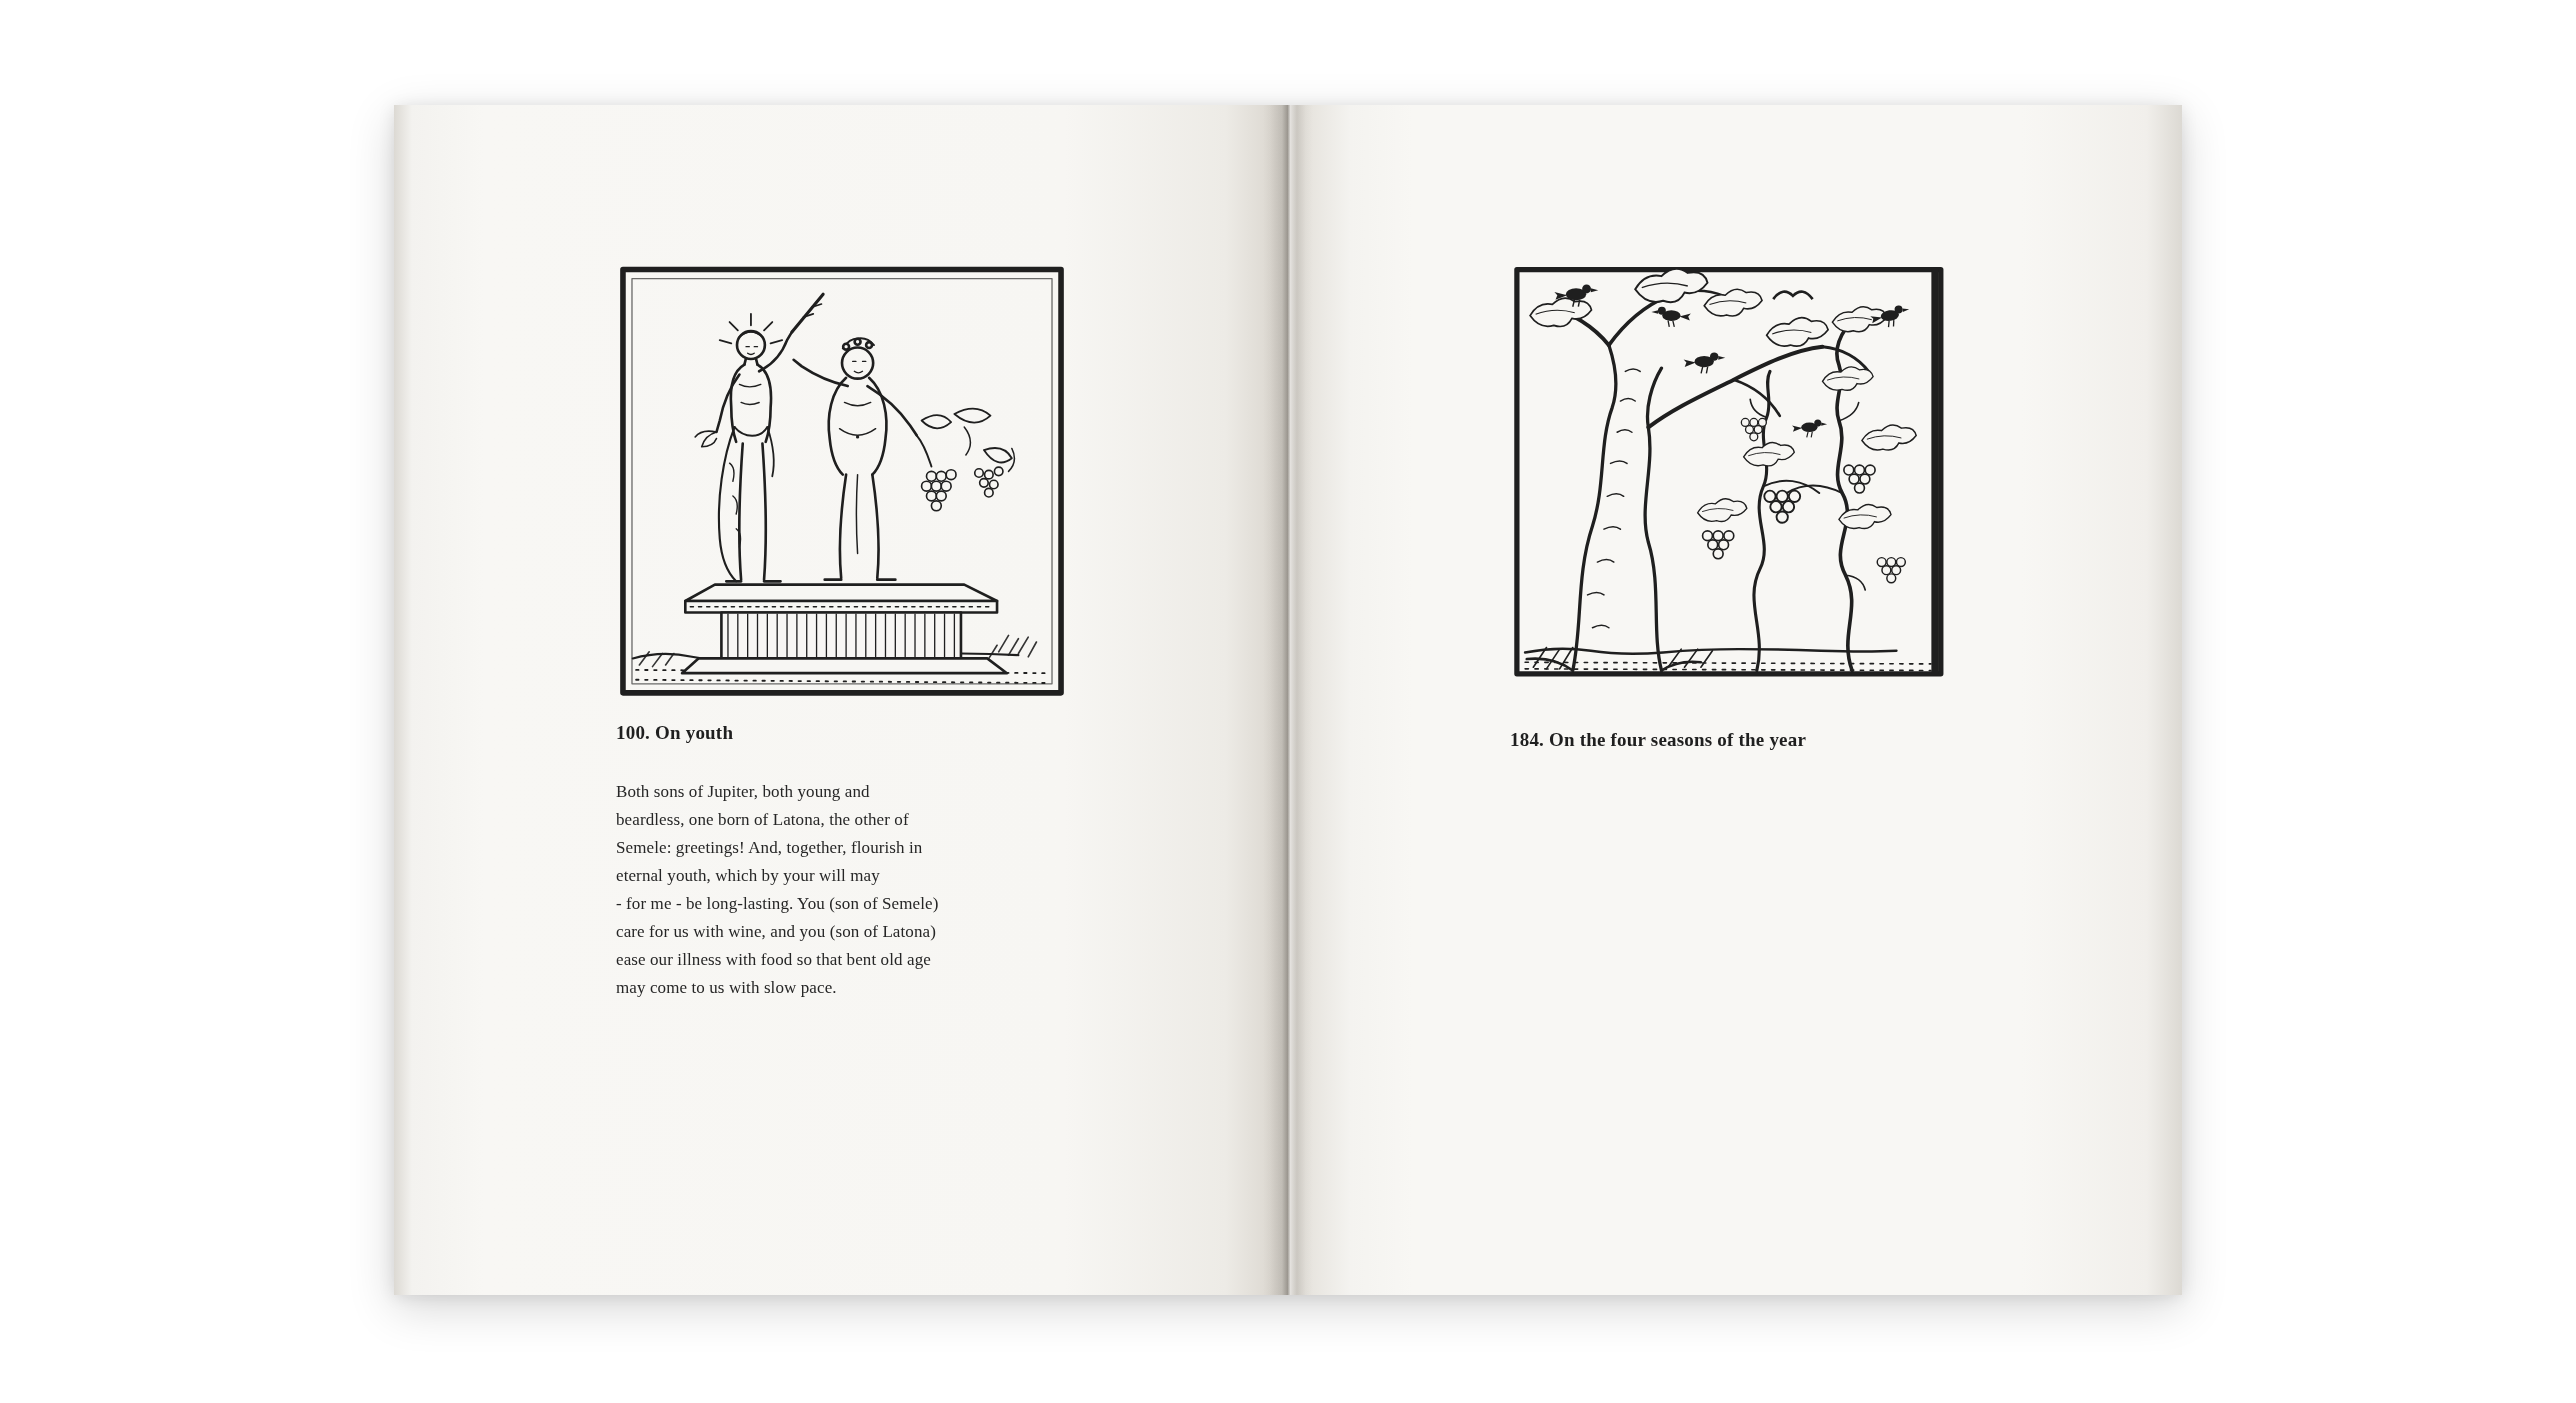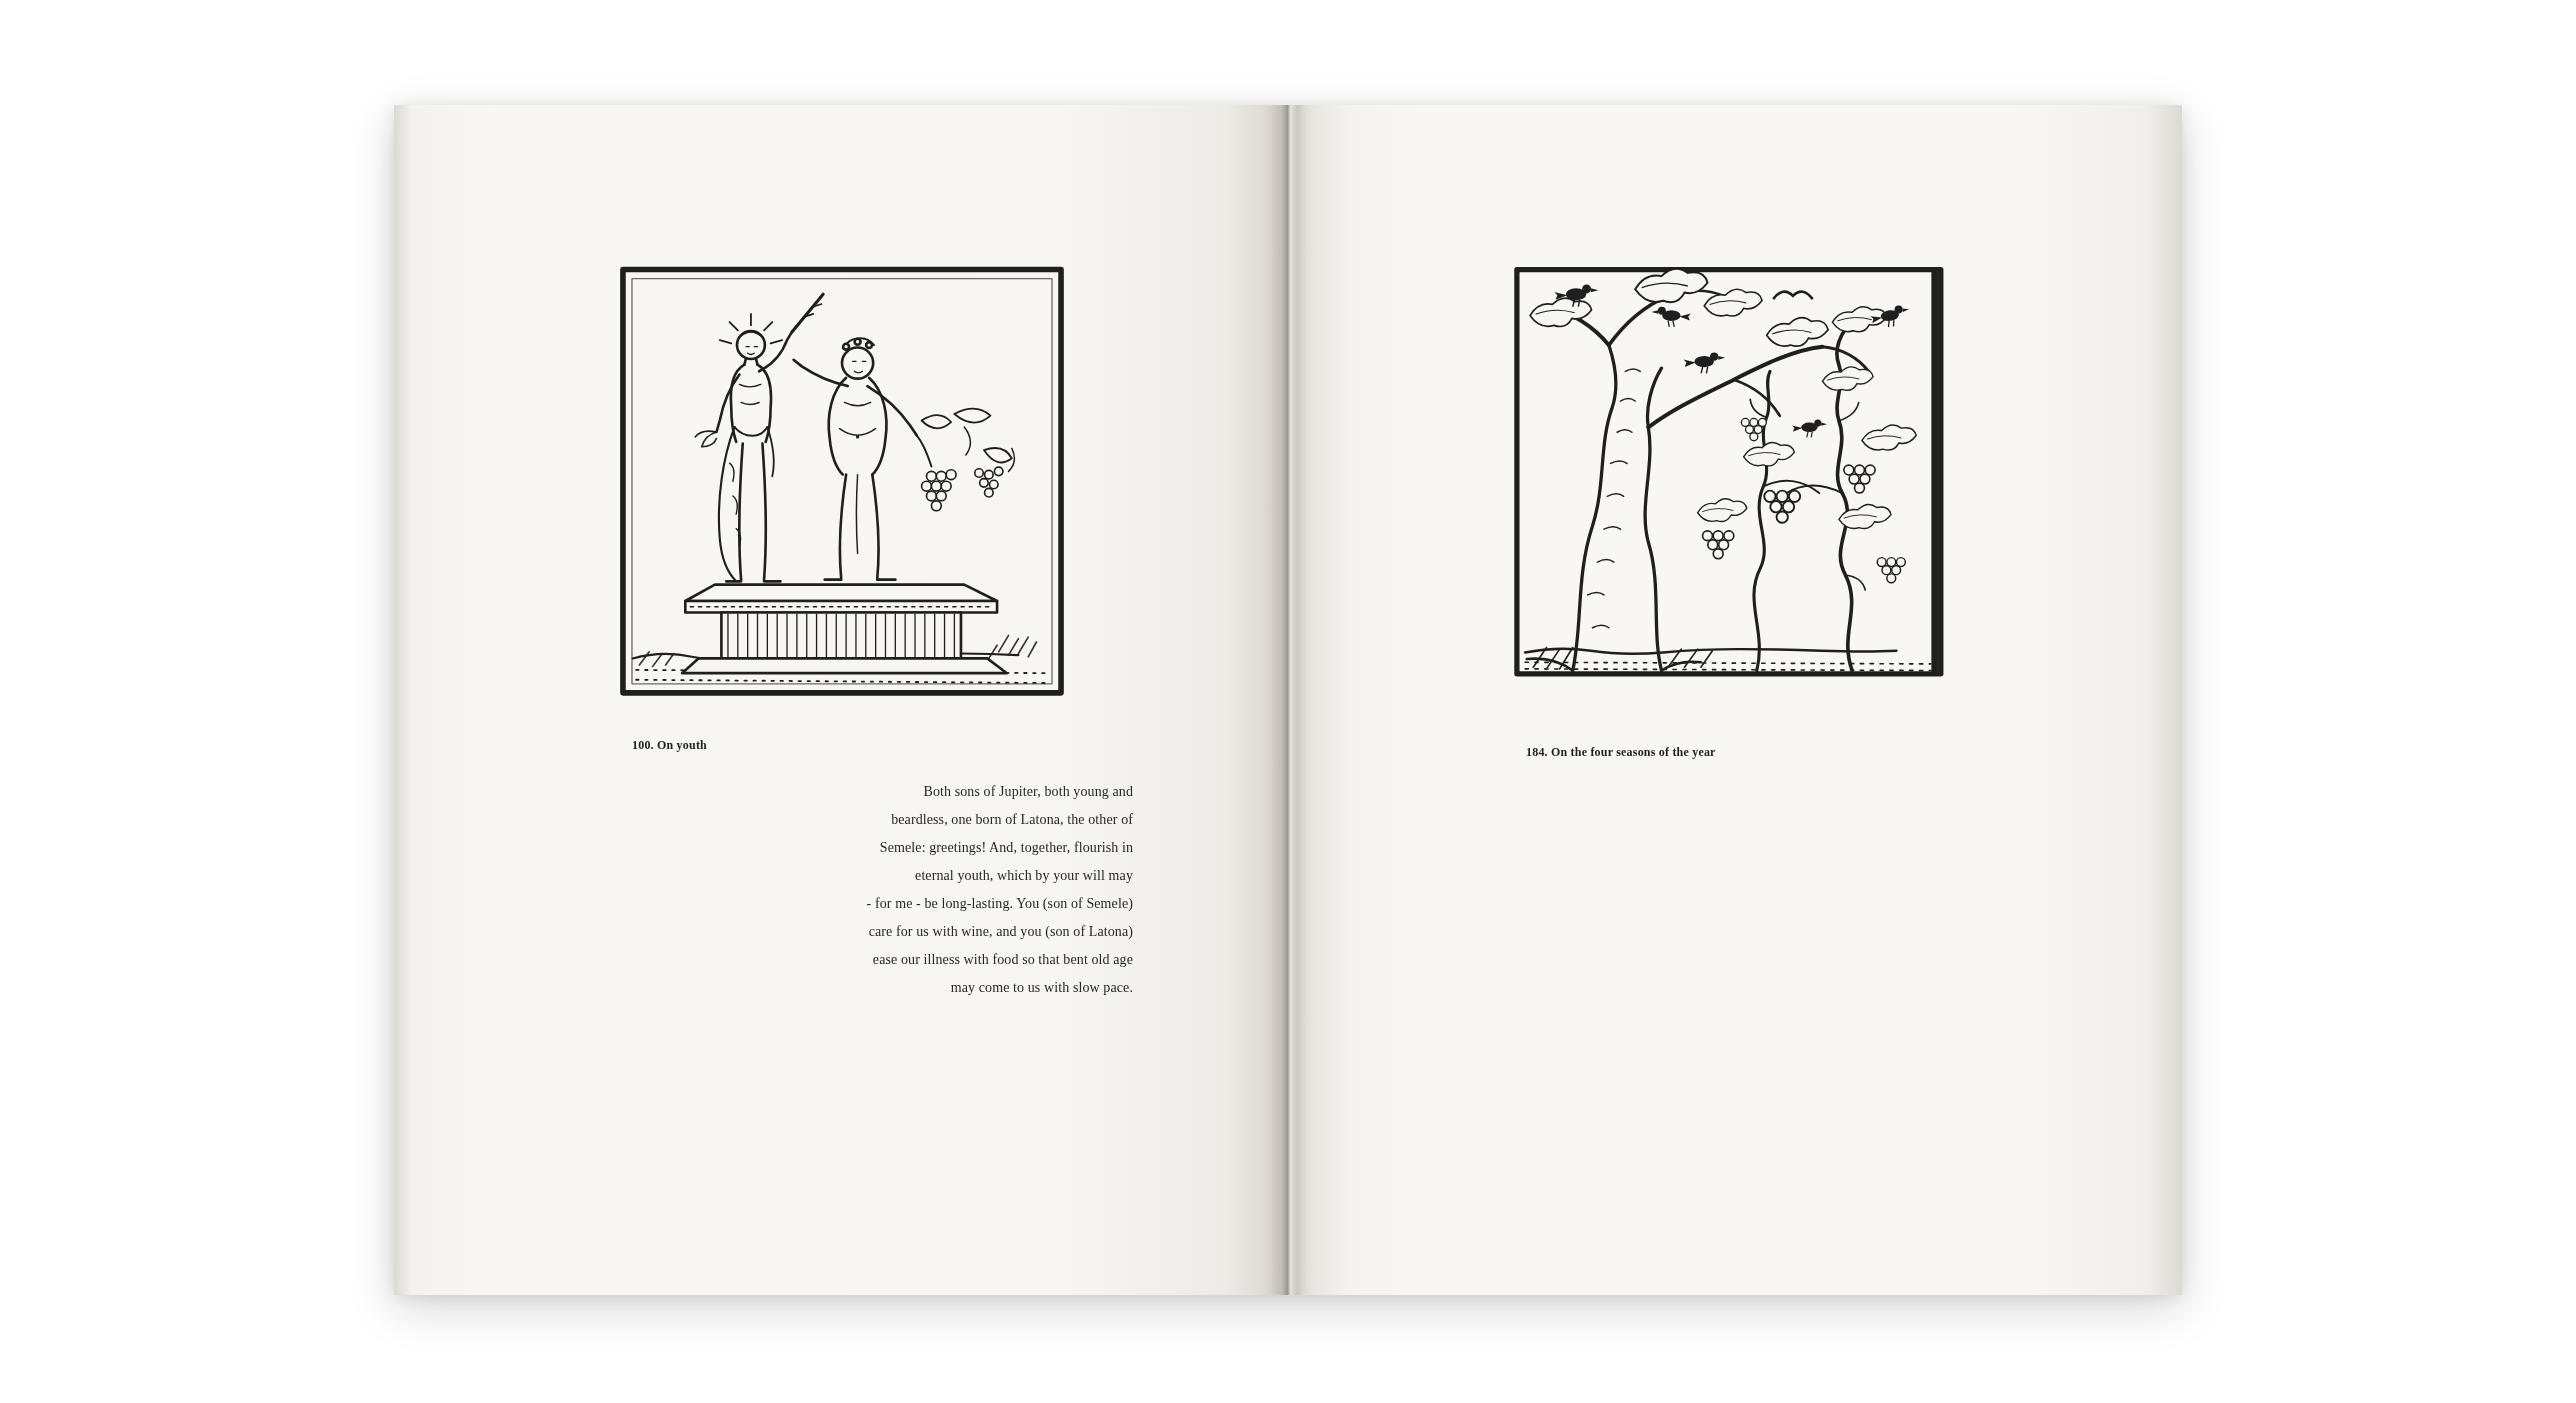--- a/index.html
+++ b/index.html
@@ -55,40 +55,39 @@
   .woodcut {
     position: absolute;
     margin: 0;
   }
   .woodcut svg { display: block; width: 100%; height: 100%; }
   .page-left .woodcut  { left: 222px; top: 158px; width: 452px; height: 443px; }
   .page-right .woodcut { left: 222px; top: 158px; width: 441px; height: 419px; }
   .emblem-title {
     position: absolute;
     left: 222px;
-    margin: 16px;
-    font-size: 12px;
+    margin: 0;
+    font-size: 19px;
     font-weight: 700;
     letter-spacing: 0.2px;
     color: #1f1f1f;
   }
   .page-left .emblem-title  { top: 617px; }
   .page-right .emblem-title { top: 624px; }
   .emblem-body {
     position: absolute;
     left: 222px;
     top: 673px;
     width: 517px;
     margin: 0;
-    font-size: 14px;
+    font-size: 17px;
     line-height: 28px;
     letter-spacing: 0.1px;
     color: #262626;
     white-space: pre-line;
-    text-align: right;
   }
 </style>
 </head>
 <body>
 
 <div class="scene">
   <div class="book">
 
     <section class="page page-left">
       <figure class="woodcut">

